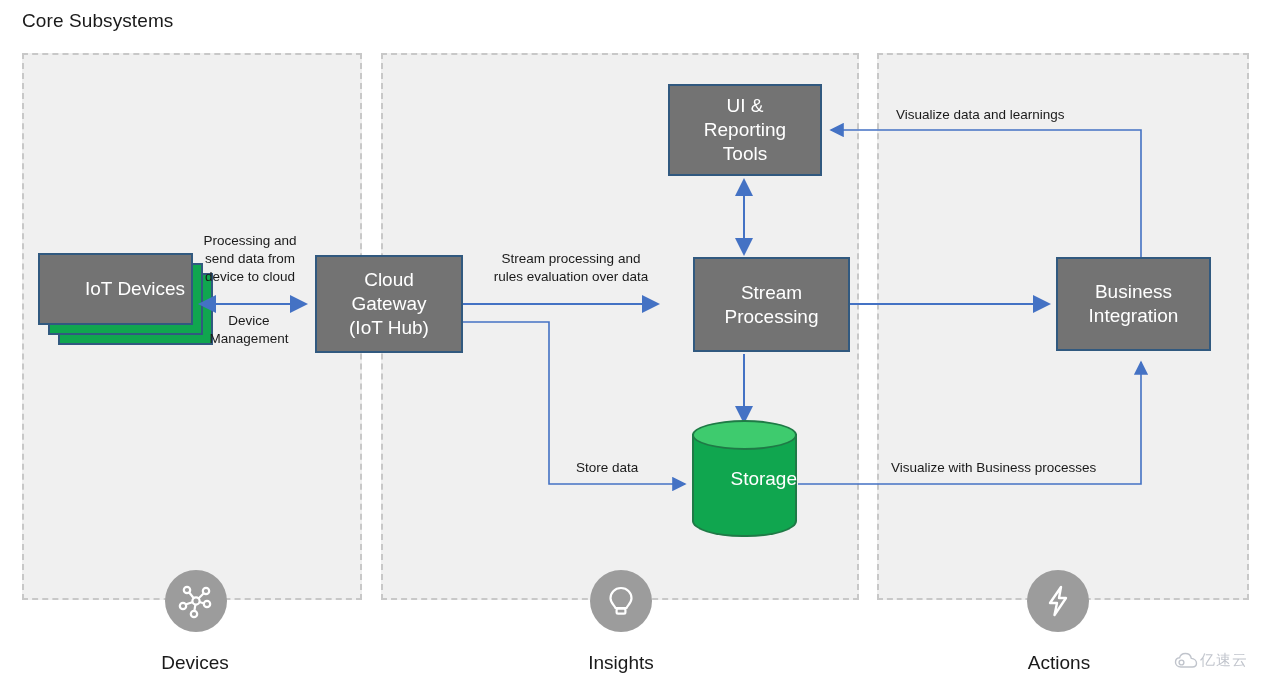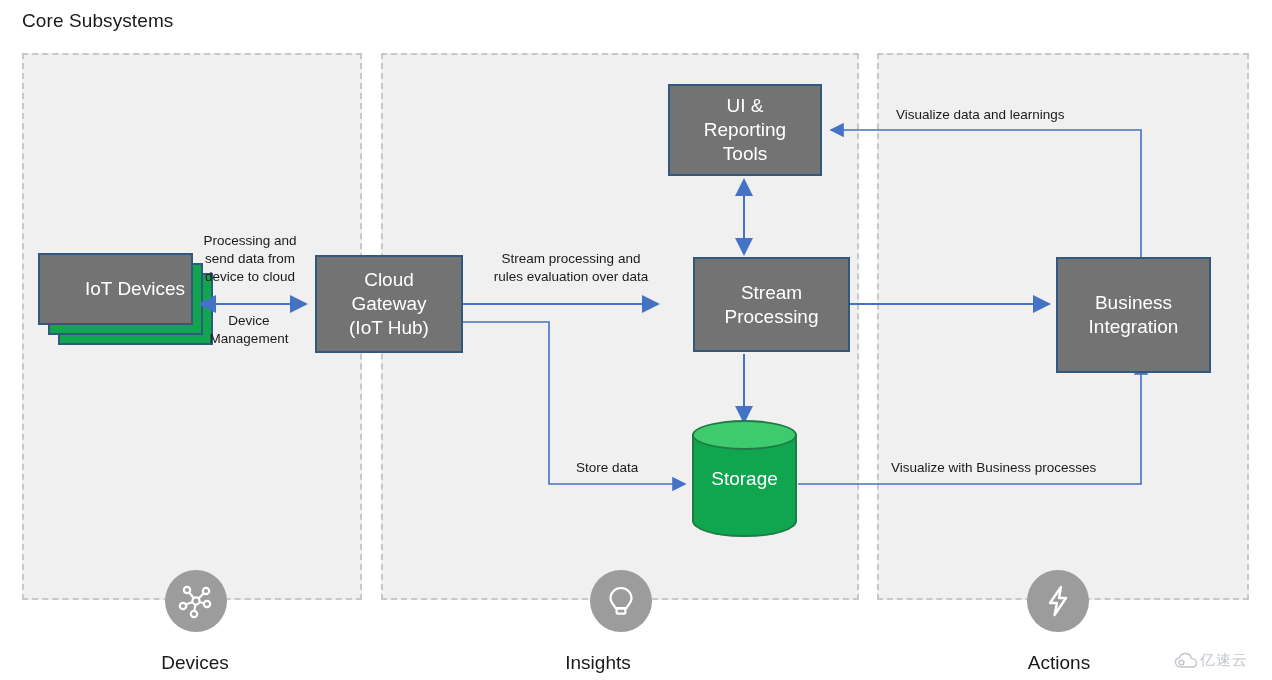--- a/index.html
+++ b/index.html
@@ -9,51 +9,51 @@
   #page-title{position:absolute;left:22px;top:10px;font-size:19px;color:#1a1a1a;
               letter-spacing:.1px;}
 
   .panel{position:absolute;background:#f0f0f0;border:2px dashed #c8c8c8;box-sizing:border-box;}
   #panel-things{left:22px;top:53px;width:340px;height:547px;}
   #panel-insights{left:381px;top:53px;width:478px;height:547px;}
   #panel-actions{left:877px;top:53px;width:372px;height:547px;}
 
   .zone-label{position:absolute;font-size:19px;color:#1a1a1a;text-align:center;width:200px;}
   #zone-label-things{left:95px;top:652px;}
-  #zone-label-insights{left:498px;top:652px;}
+  #zone-label-insights{left:521px;top:652px;}
   #zone-label-actions{left:959px;top:652px;}
 
   .zone-icon{position:absolute;width:62px;height:62px;border-radius:50%;
              background:#9c9c9c;display:flex;align-items:center;justify-content:center;}
   #zone-icon-things{left:165px;top:570px;}
   #zone-icon-insights{left:590px;top:570px;}
   #zone-icon-actions{left:1027px;top:570px;}
 
   
   .gbox{position:absolute;background:#737373;border:2px solid #31597F;box-sizing:border-box;
         color:#ffffff;font-size:19px;line-height:1.26;display:flex;align-items:center;
         justify-content:center;text-align:center;z-index:5;}
   #box-iot-devices{left:38px;top:253px;width:155px;height:72px;padding-left:39px;}
   .stack-l2{position:absolute;left:48px;top:263px;width:155px;height:72px;
             background:#10A64F;border:2px solid #31597F;box-sizing:border-box;z-index:3;}
   .stack-l3{position:absolute;left:58px;top:273px;width:155px;height:72px;
             background:#10A64F;border:2px solid #31597F;box-sizing:border-box;z-index:2;}
   #box-cloud-gateway{left:315px;top:255px;width:148px;height:98px;}
   #box-ui-reporting{left:668px;top:84px;width:154px;height:92px;}
   #box-stream-processing{left:665px;top:257px;width:157px;height:95px;margin-left:28px;}
-  #box-business-integration{left:1056px;top:257px;width:155px;height:116px;}
+  #box-business-integration{left:1056px;top:257px;width:155px;height:94px;}
 
   
   #shape-storage{position:absolute;left:692px;top:420px;width:105px;height:117px;z-index:5;}
   #shape-storage .cyl-body{position:absolute;left:0;top:14px;width:105px;height:103px;
         background:#10A64F;border:2px solid #1F7A46;border-top:none;box-sizing:border-box;
         border-radius:0 0 50px 50px/0 0 16px 16px;}
   #shape-storage .cyl-top{position:absolute;left:0;top:0;width:105px;height:30px;
         background:#3ECB6E;border:2px solid #1F7A46;border-radius:50%;box-sizing:border-box;}
-  #shape-storage .cyl-label{position:absolute;left:0;top:48px;width:105px;text-align:center;
+  #shape-storage .cyl-label{position:absolute;left:0;top:48px;width:105px;text-align:right;
         color:#ffffff;font-size:19px;}
 
   
   .elabel{position:absolute;font-size:13.5px;color:#1a1a1a;line-height:1.32;z-index:8;text-align:center;}
   .elabel.c{text-align:center;}
 
   svg#wires{position:absolute;left:0;top:0;width:1272px;height:680px;z-index:4;}
 
   #watermark{position:absolute;right:24px;bottom:10px;display:flex;align-items:center;
              gap:0;opacity:.55;text-align:center;}

